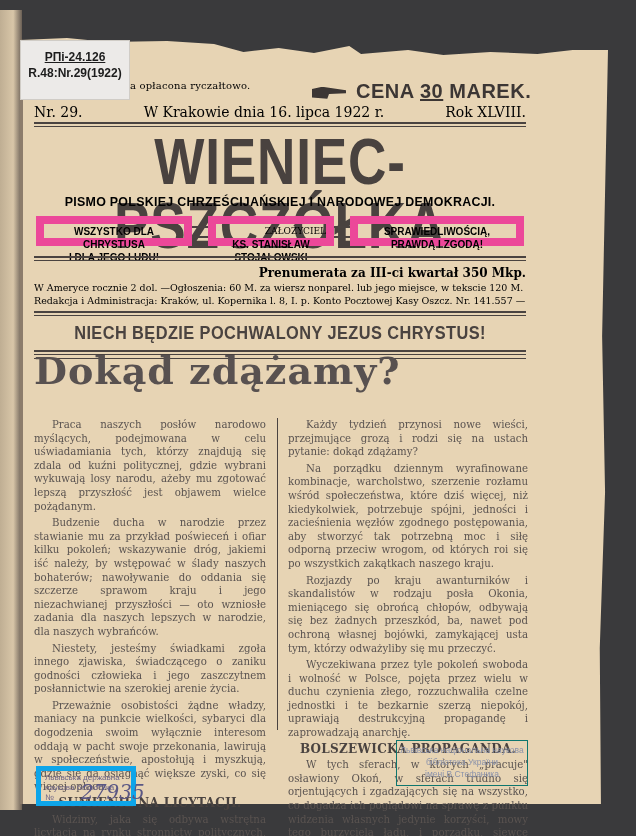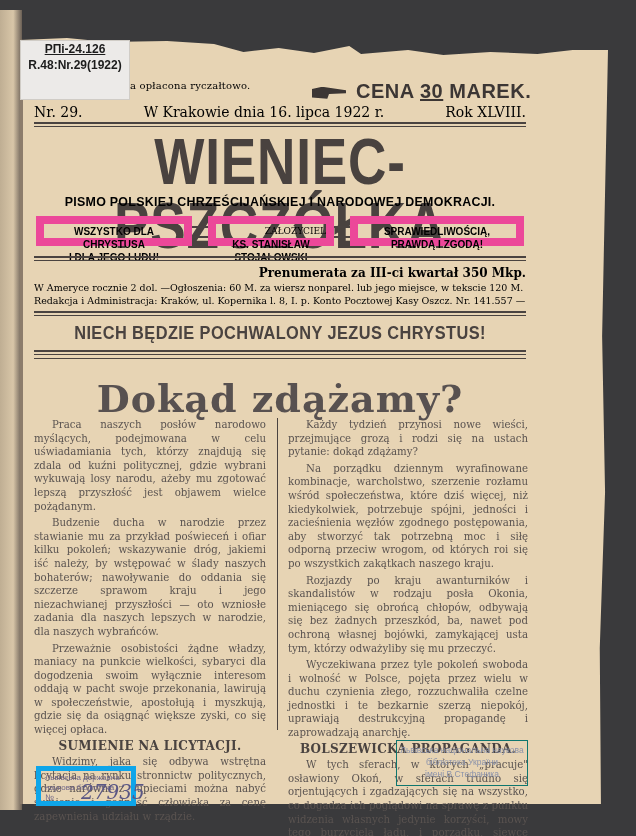--- a/index.html
+++ b/index.html
@@ -1,42 +1,42 @@
 <!DOCTYPE html>
 <html><head>
 <meta charset="utf-8">
 <style>
   html, body { margin:0; padding:0; }
   body { width:636px; height:836px; background:#3a3a3c; position:relative; overflow:hidden; font-family:"DejaVu Serif", serif; }
   .spine { position:absolute; left:0; top:10px; width:22px; height:800px; background:linear-gradient(90deg,#bfae93,#d8c6a8 60%,#6a5f55); }
   .page { position:absolute; left:20px; top:24px; width:588px; height:780px; background:#e7d4b4; color:#4a4340;
           clip-path: polygon(0 16px, 8% 14px, 15% 18px, 25% 17px, 33% 20px, 38% 28px, 44% 24px, 50% 29px, 56% 22px, 58% 30px, 66% 26px, 72% 31px, 80% 28px, 88% 30px, 94% 26px, 100% 26px, 99% 40%, 99.5% 60%, 98.6% 80%, 98.8% 100%, 0 100%); }
   .page:after{content:"";position:absolute;left:0;top:0;width:3px;height:100%;background:#8d7d6c;}
-  .label-sticker { position:absolute; left:20px; top:40px; width:110px; height:60px; background:#eceae8; border:1px solid #d0ccc6; font-family:"Liberation Sans", sans-serif; font-weight:bold; color:#1c1c1c; text-align:center; font-size:12px; line-height:16px; box-sizing:border-box; z-index:5; }
+  .label-sticker { position:absolute; left:20px; top:40px; width:110px; height:60px; background:#eceae8; border:1px solid #d0ccc6; font-family:"Liberation Sans", sans-serif; font-weight:bold; color:#1c1c1c; text-align:center; font-size:12px; line-height:16px; padding-top:8px; box-sizing:border-box; z-index:5; }
   .label-sticker .l1 { text-decoration:underline; }
   .abs { position:absolute; }
   .small-top { left:130px; top:80px; font-size:10px; letter-spacing:0.2px; }
   .cena { left:312px; top:80px; font-family:"Liberation Sans", sans-serif; font-weight:900; font-size:20px; letter-spacing:0.5px; color:#3c3634; }
   .cena .hand { display:inline-block; width:34px; height:12px; background:#3c3634; margin-right:10px; clip-path:polygon(0 20%,30% 0,100% 30%,100% 55%,50% 60%,45% 100%,0 90%); vertical-align:middle; }
   .cena .num { text-decoration:underline; }
   .dateline { left:34px; top:104px; width:492px; font-size:14px; display:flex; justify-content:space-between; }
   .rule { position:absolute; left:34px; width:492px; height:2px; background:#4a4340; }
   .rule.thin { height:1px; }
   .masthead { left:34px; top:130px; width:492px; text-align:center; font-family:"Liberation Sans", sans-serif; font-weight:900; font-size:64px; line-height:64px; color:#49423f; transform:scaleX(0.83); transform-origin:center; letter-spacing:1px; }
   .subtitle { left:34px; top:194px; width:492px; text-align:center; font-family:"Liberation Sans", sans-serif; font-weight:bold; font-size:13.5px; letter-spacing:0.3px; transform:scaleX(0.92); }
   .motto { position:absolute; top:216px; height:30px; border:8px solid #ec4899; font-family:"Liberation Sans", sans-serif; font-weight:bold; font-size:10px; text-align:center; line-height:13px; padding-top:1px; box-sizing:border-box; }
   .motto.m1 { left:36px; width:156px; }
   .motto.m2 { left:208px; width:126px; }
   .motto.m3 { left:350px; width:174px; }
   .motto .sm { font-weight:normal; font-family:"DejaVu Serif", serif; font-size:9px;text-align:right; }
   .connector { position:absolute; top:226px; width:16px; height:8px; border-top:2px solid #4a4340; border-bottom:2px solid #4a4340; }
   .sub-info { left:34px; top:266px; width:492px; text-align:right; font-size:12px; font-weight:bold; }
   .info-line { left:34px; width:492px; font-size:9.5px; white-space:nowrap; }
   .slogan { left:34px; top:322px; width:492px; text-align:center; font-family:"Liberation Sans", sans-serif; font-weight:bold; font-size:19px; letter-spacing:0.5px; transform:scaleX(0.86); color:#4a4340; }
-  .headline { left:34px; top:376px; width:492px; text-align:center; font-family:"DejaVu Serif", serif; font-weight:900; font-size:38px; letter-spacing:1px; color:#585150; }
+  .headline { left:34px; top:348px; width:492px; font-family:"DejaVu Serif", serif; font-weight:900; font-size:38px; letter-spacing:1px; color:#585150; }
   .col { position:absolute; top:418px; font-size:10.2px; line-height:13.6px; text-align:justify; color:#5a5350; }
   .col p { margin:0 0 3px 0; text-indent:18px; }
   .col h3 { margin:2px 0 2px 0; font-size:12px; text-align:center; font-weight:bold; letter-spacing:0.3px; color:#4a4340; }
   .col.left { left:34px; width:232px; }
   .col.right { left:288px; width:240px; }
   .col-divider { position:absolute; left:277px; top:418px; width:1px; height:312px; background:#4a4340; }
   .stamp1 { position:absolute; left:36px; top:766px; width:100px; height:40px; border:5px solid #0ea5e9; color:#6e6588; font-family:"Liberation Sans", sans-serif; font-size:8px; line-height:10px; padding:2px 4px; box-sizing:border-box; }
   .stamp1 .hw { position:absolute; left:40px; top:16px; font-family:"DejaVu Serif", serif; font-style:italic; font-size:20px; color:#5a5784; }
   .stamp2 { position:absolute; left:396px; top:740px; width:132px; height:46px; border:1px solid #0f766e; color:#8a92ab; font-family:"Liberation Sans", sans-serif; font-size:8.5px; line-height:12px; text-align:center; padding-top:3px; box-sizing:border-box; }
 </style>
@@ -101,20 +101,21 @@
 
 <div class="rule" style="top:350px;"></div>
 <div class="rule thin" style="top:354px;"></div>
 <div class="rule thin" style="top:358px;"></div>
 
 <div class="abs headline">Dokąd zdążamy?</div>
 
 <div class="col left">
   <p>Praca naszych posłów narodowo myślących, podejmowana w celu uświadamiania tych, którzy znajdują się zdala od kuźni politycznej, gdzie wybrani wykuwają losy narodu, ażeby mu zgotować lepszą przyszłość jest objawem wielce pożądanym.</p>
   <p>Budzenie ducha w narodzie przez stawianie mu za przykład poświeceń i ofiar kilku pokoleń; wskazywanie dróg, jakiemi iść należy, by wstępować w ślady naszych bohaterów; nawoływanie do oddania się szczerze sprawom kraju i jego niezachwianej przyszłości — oto wzniosłe zadania dla naszych lepszych w narodzie, dla naszych wybrańców.</p>
+  <p>Niestety, jesteśmy świadkami zgoła innego zjawiska, świadczącego o zaniku godności człowieka i jego zaszczytnem posłannictwie na szerokiej arenie życia.</p>
   <p>Przeważnie osobistości żądne władzy, maniacy na punkcie wielkości, sybaryci dla dogodzenia swoim wyłącznie interesom oddają w pacht swoje przekonania, lawirują w społeczeństwie, apostołują i myszkują, gdzie się da osiągnąć większe zyski, co się więcej opłaca.</p>
   <h3>SUMIENIE NA LICYTACJI.</h3>
   <p>Widzimy, jaka się odbywa wstrętna licytacja na rynku stronnictw politycznych, gdzie narówni z rupieciami można nabyć sumienie i godność człowieka za cenę zapewnienia udziału w rządzie.</p>
 </div>
 
 <div class="col-divider"></div>
 
 <div class="col right">
   <p>Każdy tydzień przynosi nowe wieści, przejmujące grozą i rodzi się na ustach pytanie: dokąd zdążamy?</p>
   <p>Na porządku dziennym wyrafinowane kombinacje, warcholstwo, szerzenie rozłamu wśród społeczeństwa, które dziś więcej, niż kiedykolwiek, potrzebuje spójni, jedności i zacieśnienia węzłów zgodnego postępowania, aby stworzyć tak potrzebną moc i siłę odporną przeciw wrogom, od których roi się po wszystkich zakątkach naszego kraju.</p>

